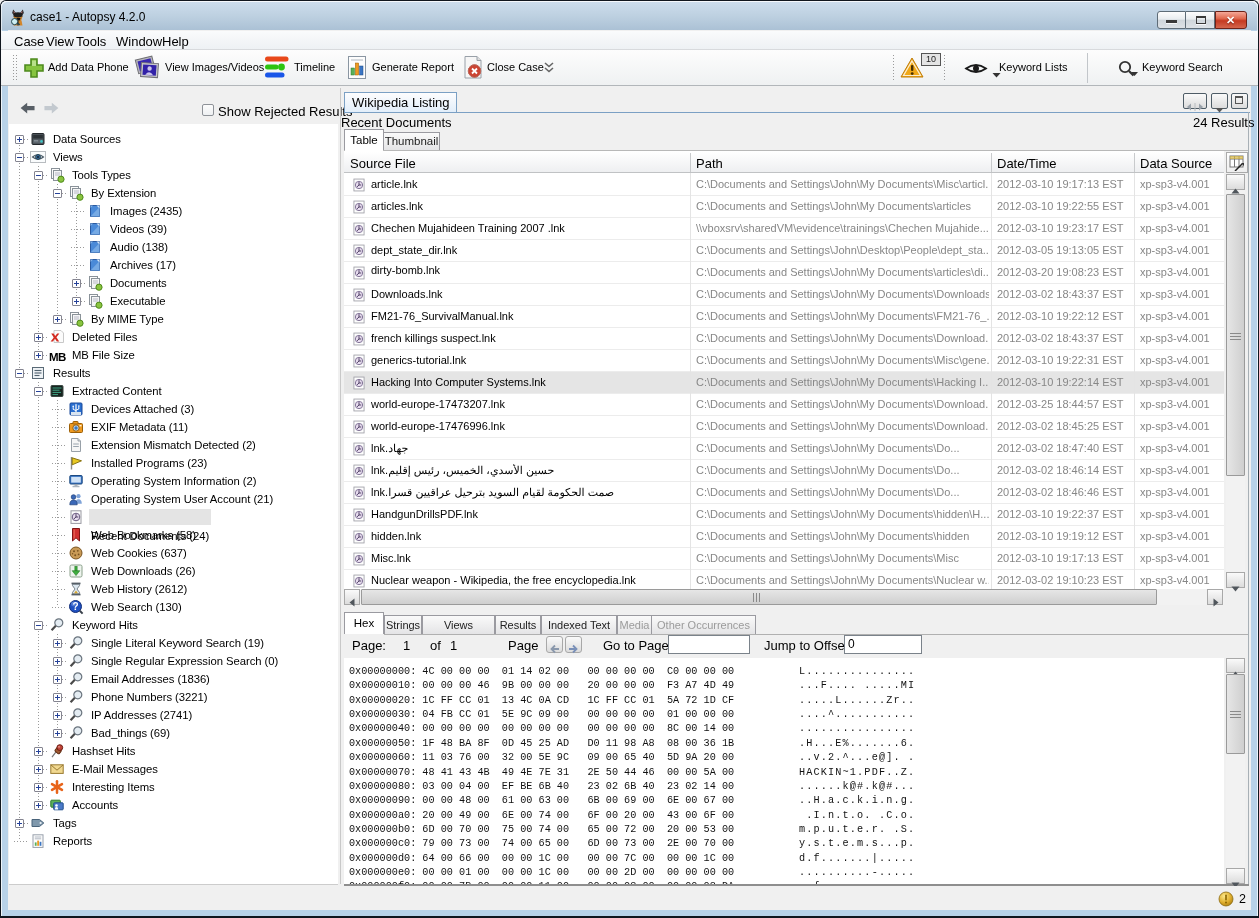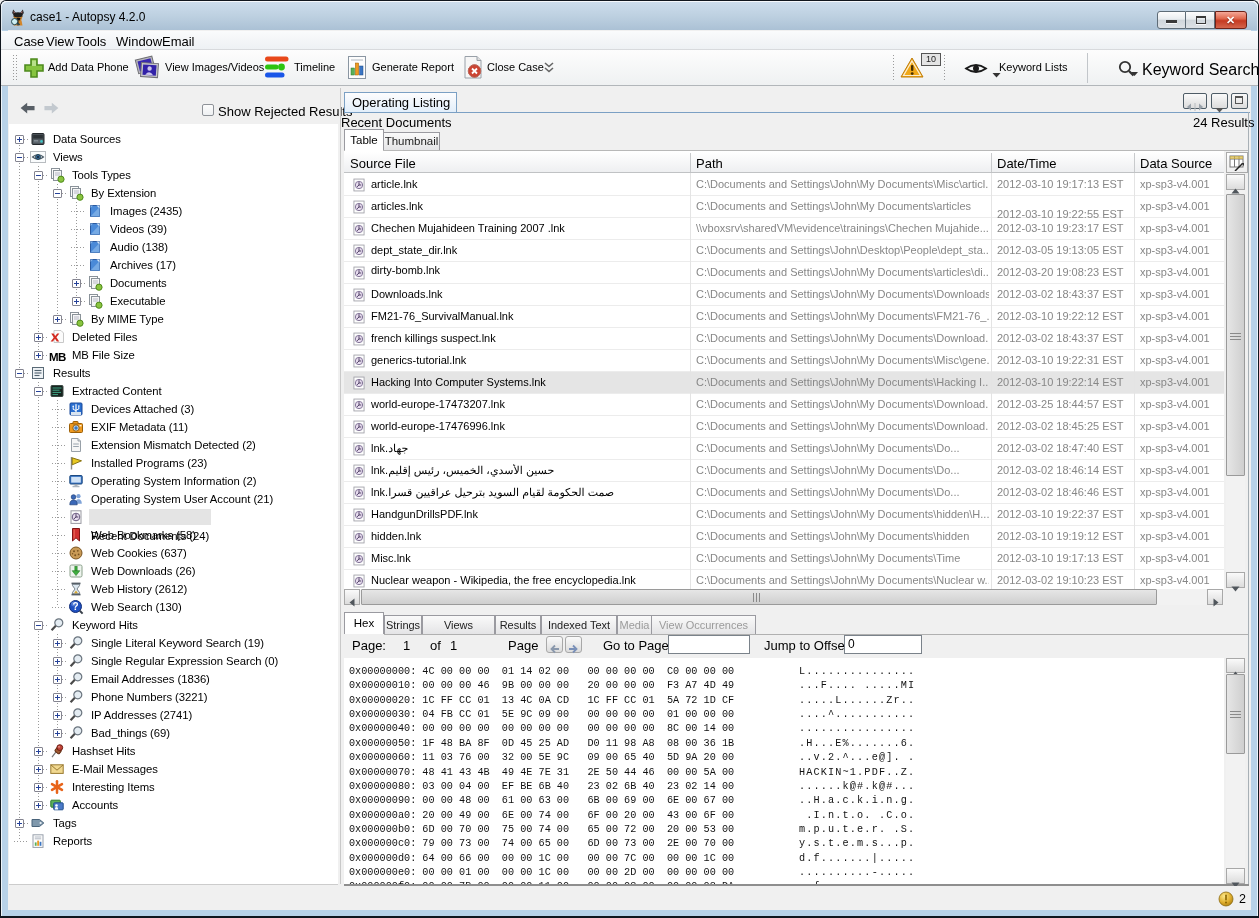--- a/index.html
+++ b/index.html
@@ -43,21 +43,21 @@
 <div class="abs" style="left:1166px;top:20px;width:11px;height:3px;background:#3a3a3a;box-shadow:0 1px 0 rgba(255,255,255,0.8)"></div>
 <div class="abs" style="left:1186px;top:11px;width:29px;height:18px;border:1px solid #5e6c77;border-left:none;background:linear-gradient(#fdfdfd,#e8ecef 45%,#cfd6db 50%,#dde2e6);"></div>
 <div class="abs" style="left:1196px;top:16px;width:10px;height:8px;border:1px solid #3a3a3a;border-top-width:2px;box-shadow:0 1px 0 rgba(255,255,255,0.8);background:transparent"></div>
 <div class="abs" style="left:1215px;top:11px;width:32px;height:18px;border:1px solid #6e2218;border-radius:0 3px 3px 0;background:linear-gradient(#f5a898,#e06a50 40%,#c53a22 55%,#d4654c);"></div>
 <div class="abs" style="left:1226px;top:14px;color:#fff;font-size:11px;font-weight:bold;text-shadow:0 1px 1px #7a2014">✕</div>
 <div class="abs" style="left:1px;top:31px;width:1257px;height:19px;background:linear-gradient(#fafbfc,#eef1f4);border-bottom:1px solid #d8dadd;"></div>
 <div class="txt" style="left:14px;top:34px">Case</div>
 <div class="txt" style="left:46px;top:34px">View</div>
 <div class="txt" style="left:76px;top:34px">Tools</div>
 <div class="txt" style="left:116px;top:34px">Window</div>
-<div class="txt" style="left:162px;top:34px">Email</div>
+<div class="txt" style="left:162px;top:34px">Help</div>
 <div class="abs" style="left:1px;top:50px;width:1257px;height:36px;background:linear-gradient(#fdfdfd,#eff1f2);border-bottom:1px solid #b2b6ba;"></div>
 <div class="vdot" style="left:13px;top:55px;height:26px"></div>
 <div class="vdot" style="left:16px;top:55px;height:26px"></div>
 <div class="abs" style="left:22px;top:56px"><svg width="24" height="24" viewBox="0 0 24 24">
       <path d="M9 3 L15 3 L15 9 L21 9 L21 15 L15 15 L15 21 L9 21 L9 15 L3 15 L3 9 L9 9 Z" fill="#86c440" stroke="#4e8a1e" stroke-width="1.6"></path>
       <path d="M10 4.5 L14 4.5 L14 10 L10 10 Z" fill="#b8e08a"></path>
     </svg></div>
 <div class="txt" style="left:48px;top:61px;font-size:11px">Add Data Phone</div>
 <div class="abs" style="left:134px;top:54px"><svg width="28" height="28" viewBox="0 0 28 28">
       <g transform="rotate(-14 11 12)">
@@ -115,21 +115,21 @@
 <div class="abs" style="left:992px;top:64px"><svg width="9" height="6" viewBox="0 0 9 6">
       <path d="M0.5 1 L8.5 1 L4.5 5.5 Z" fill="#333"></path>
     </svg></div>
 <div class="txt" style="left:999px;top:61px;font-size:11px">Keyword Lists</div>
 <div class="abs" style="left:1087px;top:53px;width:1px;height:30px;background:#c2c6ca"></div>
 <div class="abs" style="left:1117px;top:59px"><svg width="22" height="20" viewBox="0 0 22 20">
       <circle cx="8" cy="8" r="5.2" fill="none" stroke="#333" stroke-width="1.8"></circle>
       <line x1="12" y1="12" x2="16.5" y2="16.5" stroke="#333" stroke-width="2.2"></line>
       <path d="M14 13 L21 13 L17.5 17 Z" fill="#333"></path>
     </svg></div>
-<div class="txt" style="left:1142px;top:61px;font-size:16px">Keyword Search</div>
+<div class="txt" style="left:1142px;top:61px;font-size:11px">Keyword Search</div>
 <div class="abs" style="left:19px;top:101px"><svg width="18" height="15" viewBox="0 0 22 18">
       <path d="M10 2 L10 6 L19 6 L19 11 L10 11 L10 15 L2 8.5 Z" fill="#585f66"></path>
     </svg></div>
 <div class="abs" style="left:42px;top:101px"><svg width="18" height="15" viewBox="0 0 22 18">
       <path d="M12 2 L12 6 L3 6 L3 11 L12 11 L12 15 L20 8.5 Z" fill="#c3c9cf"></path>
     </svg></div>
 <div class="abs" style="left:202px;top:104px;width:12px;height:12px;background:linear-gradient(#fcfcfc,#eef0f2);border:1px solid #8e9298;border-radius:2px"></div>
 <div class="txt" style="left:218px;top:104px">Show Rejected Results</div>
 <div class="abs" style="left:9px;top:124px;width:329px;height:760px;background:#fff;"></div>
 <div class="abs" style="left:340px;top:88px;width:1px;height:796px;background:#c8c8c8"></div>
@@ -528,21 +528,21 @@
 <div class="ticon" style="left:30px;top:833px"><svg width="16" height="16" viewBox="0 0 16 16">
       <rect x="3" y="1.8" width="10" height="12.6" fill="#fdfdfd" stroke="#98a0ac"></rect>
       <line x1="4.8" y1="4" x2="11.2" y2="4" stroke="#a8b0bc" stroke-width="0.9"></line>
       <line x1="4.8" y1="5.8" x2="11.2" y2="5.8" stroke="#a8b0bc" stroke-width="0.9"></line>
       <rect x="4.8" y="9.4" width="1.8" height="3.4" fill="#58b058"></rect>
       <rect x="7.2" y="7.6" width="1.8" height="5.2" fill="#ef9a20"></rect>
       <rect x="9.6" y="8.8" width="1.8" height="4" fill="#3a75c4"></rect>
     </svg></div>
 <div class="tlabel" style="left:53px;top:835px">Reports</div>
 <div class="abs" style="left:344px;top:92px;width:113px;height:20px;background:linear-gradient(#fdfdfe,#e2eefa);border:1px solid #7ba0c4;border-bottom:none;"></div>
-<div class="txt" style="left:352px;top:95px">Operating Listing</div>
+<div class="txt" style="left:352px;top:95px">Wikipedia Listing</div>
 <div class="abs" style="left:344px;top:112px;width:906px;height:1px;background:#7ba0c4"></div>
 <div class="sb-btn" style="left:1183px;top:93px;width:24px;height:16px;border-radius:2px;border-color:#4e5c66"></div>
 <div class="abs" style="left:1186px;top:97px"><svg width="18" height="8" viewBox="0 0 18 8">
       <path d="M5 0.5 L5 7.5 L1 4 Z" fill="#9aa2aa"></path>
       <path d="M13 0.5 L13 7.5 L17 4 Z" fill="#9aa2aa"></path>
       <line x1="9" y1="0" x2="9" y2="8" stroke="#b8bcc0" stroke-width="1"></line>
     </svg></div>
 <div class="sb-btn" style="left:1211px;top:93px;width:17px;height:16px;border-radius:2px;border-color:#4e5c66"></div>
 <div class="abs" style="left:1215px;top:99px"><svg width="9" height="6" viewBox="0 0 9 6">
       <path d="M0.5 1 L8.5 1 L4.5 5.5 Z" fill="#555"></path>
@@ -586,21 +586,21 @@
 <div class="cell gray" style="left:997px;top:178px;width:135px">2012-03-10 19:17:13 EST</div>
 <div class="cell gray" style="left:1140px;top:178px;width:84px">xp-sp3-v4.001</div>
 <div class="abs" style="left:344px;top:217px;width:880px;height:1px;background:#ececec"></div>
 <div class="abs" style="left:352px;top:200px"><svg width="14" height="14" viewBox="0 0 16 16">
       <rect x="2.2" y="1.2" width="11.6" height="13.6" fill="#fdfdfd" stroke="#a0a0a8"></rect>
       <circle cx="8" cy="8" r="4.2" fill="#e9def0" stroke="#77688e"></circle>
       <path d="M8 8 L8 4.7 M8 8 L10.6 8 M8 8 L5.8 10.1" stroke="#4a3a60" stroke-width="1.1" fill="none"></path>
     </svg></div>
 <div class="cell" style="left:371px;top:200px;width:318px;color:#000">articles.lnk</div>
 <div class="cell gray" style="left:696px;top:200px;width:293px">C:\Documents and Settings\John\My Documents\articles</div>
-<div class="cell gray" style="left:997px;top:208px;width:135px">2012-03-10 19:22:55 EST</div>
+<div class="cell gray" style="left:997px;top:200px;width:135px">2012-03-10 19:22:55 EST</div>
 <div class="cell gray" style="left:1140px;top:200px;width:84px">xp-sp3-v4.001</div>
 <div class="abs" style="left:344px;top:239px;width:880px;height:1px;background:#ececec"></div>
 <div class="abs" style="left:352px;top:222px"><svg width="14" height="14" viewBox="0 0 16 16">
       <rect x="2.2" y="1.2" width="11.6" height="13.6" fill="#fdfdfd" stroke="#a0a0a8"></rect>
       <circle cx="8" cy="8" r="4.2" fill="#e9def0" stroke="#77688e"></circle>
       <path d="M8 8 L8 4.7 M8 8 L10.6 8 M8 8 L5.8 10.1" stroke="#4a3a60" stroke-width="1.1" fill="none"></path>
     </svg></div>
 <div class="cell" style="left:371px;top:222px;width:318px;color:#000">Chechen Mujahideen Training 2007 .lnk</div>
 <div class="cell gray" style="left:696px;top:222px;width:293px">\\vboxsrv\sharedVM\evidence\trainings\Chechen Mujahide...</div>
 <div class="cell gray" style="left:997px;top:222px;width:135px">2012-03-10 19:23:17 EST</div>
@@ -746,21 +746,21 @@
 <div class="cell gray" style="left:696px;top:530px;width:293px">C:\Documents and Settings\John\My Documents\hidden</div>
 <div class="cell gray" style="left:997px;top:530px;width:135px">2012-03-10 19:19:12 EST</div>
 <div class="cell gray" style="left:1140px;top:530px;width:84px">xp-sp3-v4.001</div>
 <div class="abs" style="left:344px;top:569px;width:880px;height:1px;background:#ececec"></div>
 <div class="abs" style="left:352px;top:552px"><svg width="14" height="14" viewBox="0 0 16 16">
       <rect x="2.2" y="1.2" width="11.6" height="13.6" fill="#fdfdfd" stroke="#a0a0a8"></rect>
       <circle cx="8" cy="8" r="4.2" fill="#e9def0" stroke="#77688e"></circle>
       <path d="M8 8 L8 4.7 M8 8 L10.6 8 M8 8 L5.8 10.1" stroke="#4a3a60" stroke-width="1.1" fill="none"></path>
     </svg></div>
 <div class="cell" style="left:371px;top:552px;width:318px;color:#000">Misc.lnk</div>
-<div class="cell gray" style="left:696px;top:552px;width:293px">C:\Documents and Settings\John\My Documents\Time</div>
+<div class="cell gray" style="left:696px;top:552px;width:293px">C:\Documents and Settings\John\My Documents\Misc</div>
 <div class="cell gray" style="left:997px;top:552px;width:135px">2012-03-10 19:17:13 EST</div>
 <div class="cell gray" style="left:1140px;top:552px;width:84px">xp-sp3-v4.001</div>
 <div class="abs" style="left:344px;top:591px;width:880px;height:1px;background:#ececec"></div>
 <div class="abs" style="left:352px;top:574px"><svg width="14" height="14" viewBox="0 0 16 16">
       <rect x="2.2" y="1.2" width="11.6" height="13.6" fill="#fdfdfd" stroke="#a0a0a8"></rect>
       <circle cx="8" cy="8" r="4.2" fill="#e9def0" stroke="#77688e"></circle>
       <path d="M8 8 L8 4.7 M8 8 L10.6 8 M8 8 L5.8 10.1" stroke="#4a3a60" stroke-width="1.1" fill="none"></path>
     </svg></div>
 <div class="cell" style="left:371px;top:574px;width:318px;color:#000">Nuclear weapon - Wikipedia, the free encyclopedia.lnk</div>
 <div class="cell gray" style="left:696px;top:574px;width:293px">C:\Documents and Settings\John\My Documents\Nuclear w...</div>
@@ -794,21 +794,21 @@
 <div class="sb-btn" style="left:1207px;top:589px;width:16px;height:16px"></div>
 <div class="abs" style="left:1213px;top:593px"><svg width="6" height="9" viewBox="0 0 6 9">
       <path d="M0.5 0.5 L0.5 8.5 L5.5 4.5 Z" fill="#50565c"></path>
     </svg></div>
 <div class="tab-act" style="left:344px;top:612px;width:40px;height:22px;line-height:21px;z-index:3">Hex</div>
 <div class="tab-in" style="left:384px;top:615px;width:38px;height:19px;line-height:18px;color:#222;font-size:11px">Strings</div>
 <div class="tab-in" style="left:422px;top:615px;width:73px;height:19px;line-height:18px;color:#222;font-size:11px">Views Metadata</div>
 <div class="tab-in" style="left:495px;top:615px;width:46px;height:19px;line-height:18px;color:#222;font-size:11px">Results</div>
 <div class="tab-in" style="left:541px;top:615px;width:76px;height:19px;line-height:18px;color:#222;font-size:11px">Indexed Text</div>
 <div class="tab-in" style="left:617px;top:615px;width:35px;height:19px;line-height:18px;color:#9b9b9b;font-size:11px">Media</div>
-<div class="tab-in" style="left:651px;top:615px;width:105px;height:19px;line-height:18px;color:#9b9b9b;font-size:11px">View Occurrences</div>
+<div class="tab-in" style="left:651px;top:615px;width:105px;height:19px;line-height:18px;color:#9b9b9b;font-size:11px">Other Occurrences</div>
 <div class="abs" style="left:384px;top:634px;width:864px;height:1px;background:#b0b0b0;z-index:2"></div>
 <div class="txt" style="left:352px;top:638px">Page:</div>
 <div class="txt" style="left:403px;top:638px">1</div>
 <div class="txt" style="left:430px;top:638px">of</div>
 <div class="txt" style="left:450px;top:638px">1</div>
 <div class="txt" style="left:508px;top:638px">Page</div>
 <div class="sb-btn" style="left:546px;top:636px;width:17px;height:17px;border-radius:3px"></div>
 <div class="abs" style="left:549px;top:640px"><svg width="11" height="10" viewBox="0 0 11 10">
       <path d="M10 5 L3.5 5 M6 1.5 L2.5 5 L6 8.5" fill="none" stroke="#8a98ac" stroke-width="1.8"></path>
     </svg></div>

